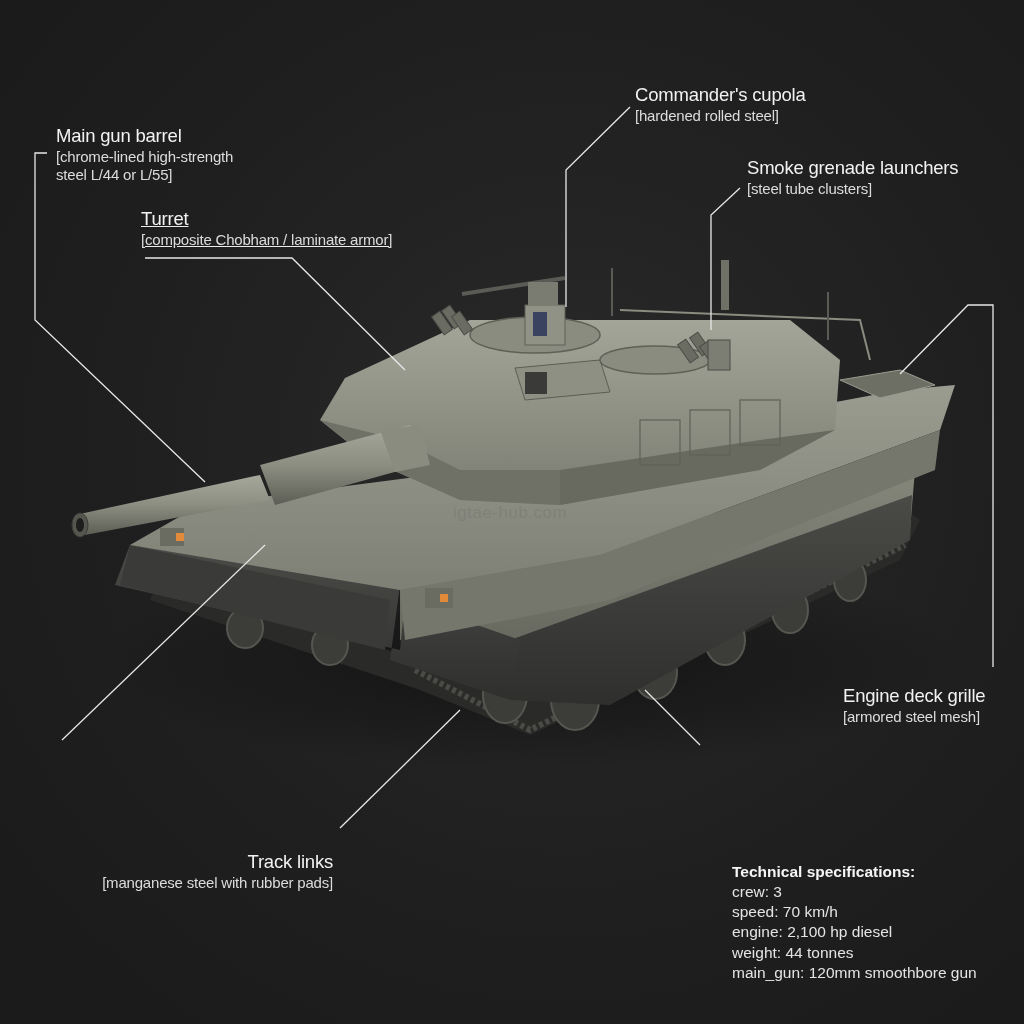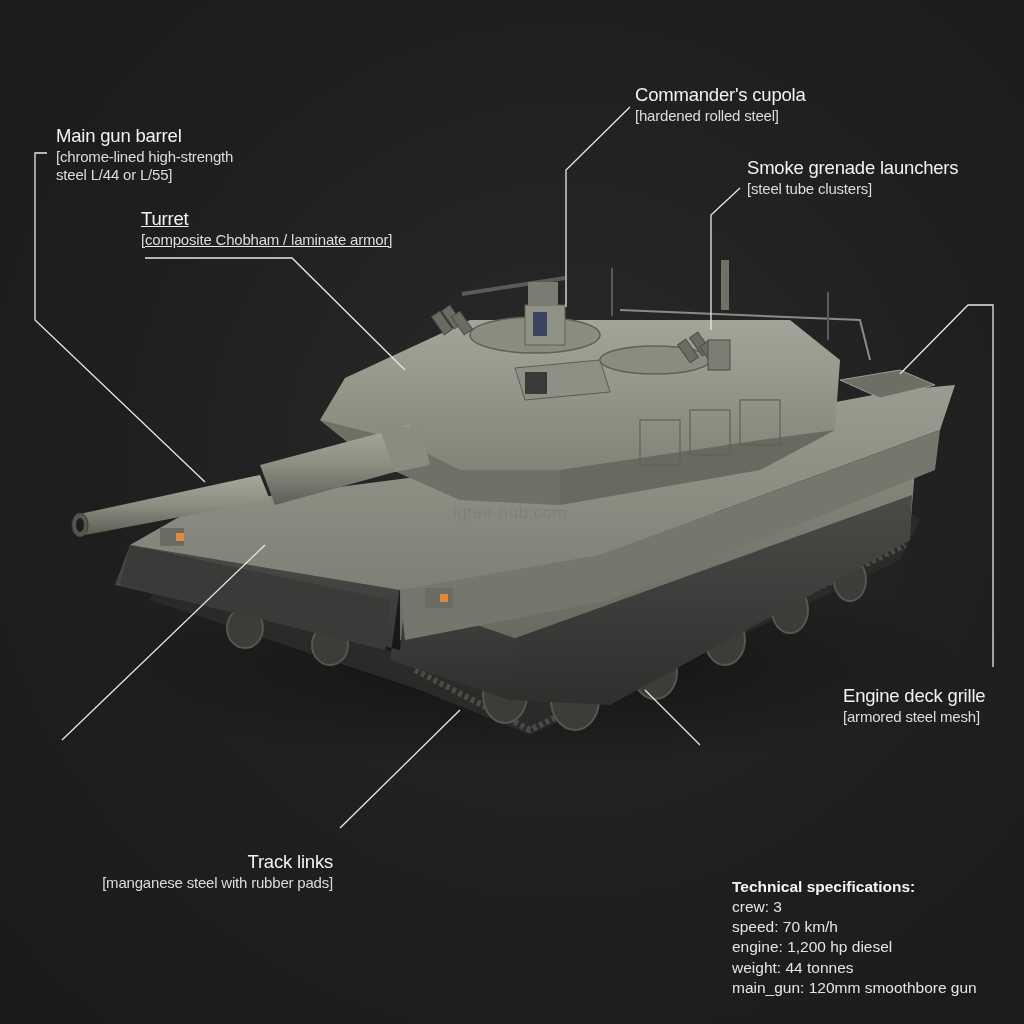--- a/index.html
+++ b/index.html
@@ -47,21 +47,20 @@
       top: 862px;
       font-size: 15.5px;
       line-height: 1.3;
       color: #e4e4e4;
     }
     .specs .heading {
       font-weight: bold;
       font-size: 15.5px;
       color: #f5f5f5;
       display: block;
-      margin-top: 15px;
     }
     .specs .row { display: block; }
     .watermark {
       position: absolute;
       left: 453px;
       top: 503px;
       font-size: 17px;
       color: rgba(120,120,115,0.55);
       letter-spacing: 0.5px;
     }
@@ -235,18 +234,18 @@
 
   <div class="callout right-align" style="left:52px; top:832px; width:281px;margin-top:19px;">
     <span class="title">Track links</span>
     <span class="material">[manganese steel with rubber pads]</span>
   </div>
 
   <div class="specs">
     <span class="heading">Technical specifications:</span>
     <span class="row">crew: 3</span>
     <span class="row">speed: 70 km/h</span>
-    <span class="row">engine: 1,200 hp diesel</span>
+    <span class="row">engine: 2,100 hp diesel</span>
     <span class="row">weight: 44 tonnes</span>
     <span class="row">main_gun: 120mm smoothbore gun</span>
   </div>
 
 </div>
 
 </body></html>

